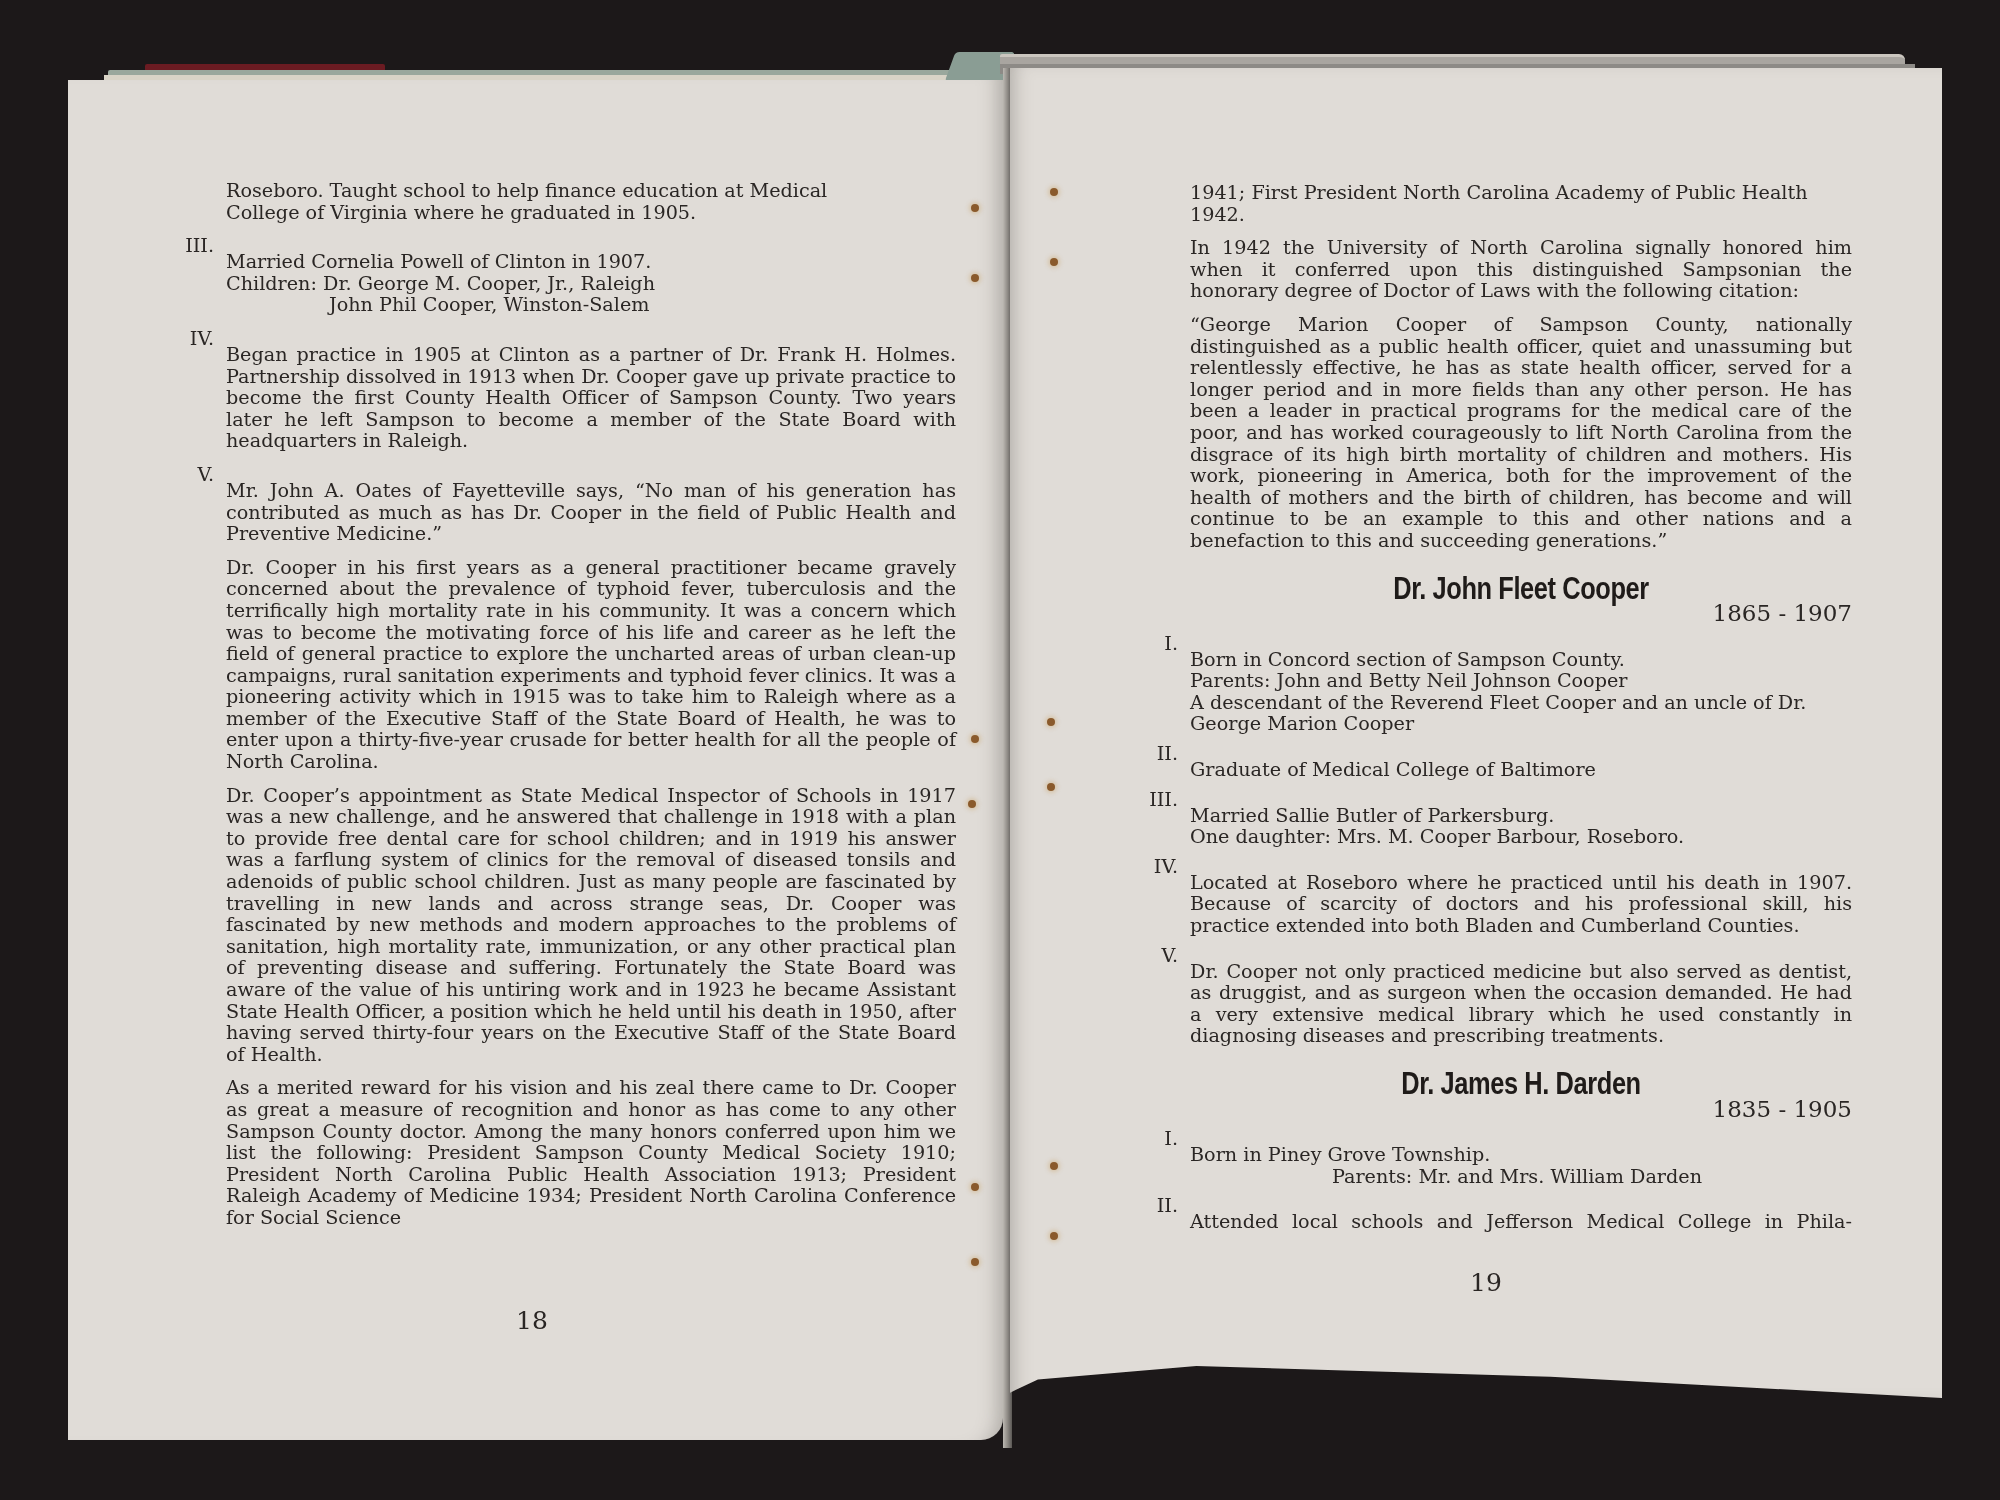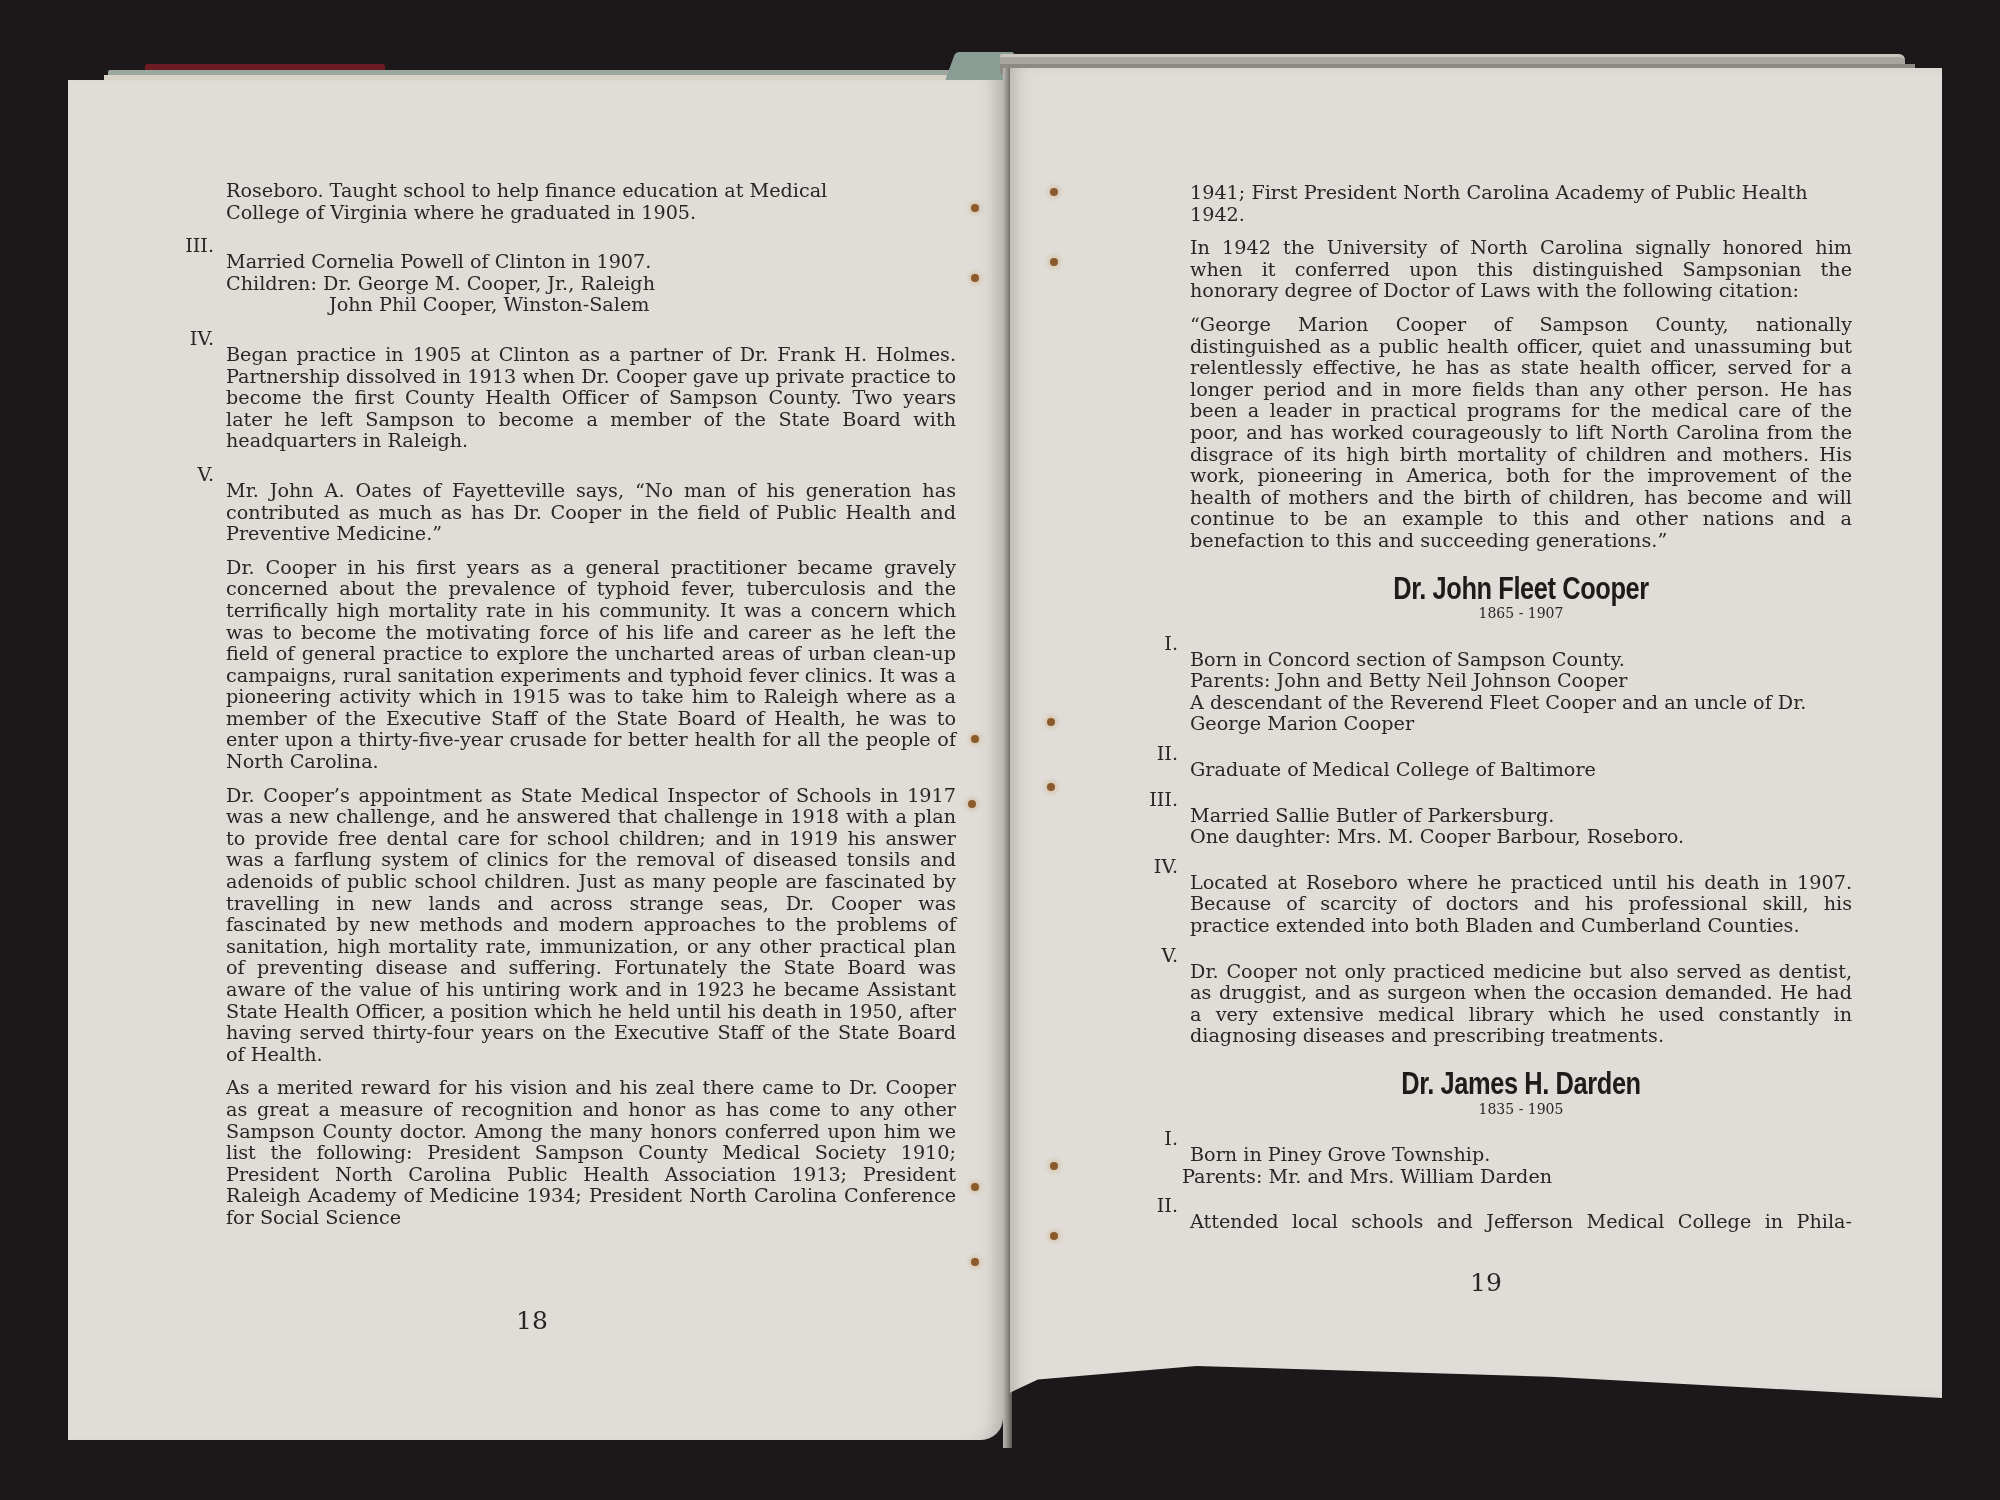--- a/index.html
+++ b/index.html
@@ -41,21 +41,21 @@
   .text p { margin:0; }
   .item { display:flex; }
   .item .num { width:52px; flex:none; text-align:right; padding-right:12px; box-sizing:border-box; }
   .item .body { flex:1;margin-top:16px; }
   .line { display:block; text-align:left; }
 
   .heading {
     text-align:center; font-family:"Liberation Sans", sans-serif; font-weight:bold;
     font-size:31px; letter-spacing:-0.5px; transform:scaleX(0.82); color:#1f1b19;
   }
-  .dates { text-align:center; font-size:14px; margin-top:4px; }
+  .dates { text-align:right; font-size:23px; margin-top:4px; }
   .pageno { position:absolute; font-size:25px; }
 </style>
 </head>
 <body>
 
 <div class="edge-red"></div>
 <div class="edge-green-l"></div>
 <div class="edge-cream-l"></div>
 <div class="edge-green-r"></div>
 <div class="edge-top-r"></div>
@@ -145,21 +145,21 @@
       </div>
     </div>
 
     <div style="margin-top:26px;">
       <div class="heading">Dr. James H. Darden</div>
       <div class="dates">1835 - 1905</div>
       <div class="item" style="margin-left:-52px; margin-top:8px;">
         <span class="num">I.</span>
         <div class="body">
           <span class="line">Born in Piney Grove Township.</span>
-          <span class="line" style="margin-left:-8px;">Parents: Mr. and Mrs. William Darden</span>
+          <span class="line" style="margin-left:-8px;text-align:center;">Parents: Mr. and Mrs. William Darden</span>
         </div>
       </div>
       <div class="item" style="margin-left:-52px; margin-top:8px;">
         <span class="num">II.</span>
         <p class="body" style="text-align-last:justify;">Attended local schools and Jefferson Medical College in Phila-</p>
       </div>
     </div>
   </div>
   <div class="pageno" style="left:460px; top:1200px;">19</div>
 

